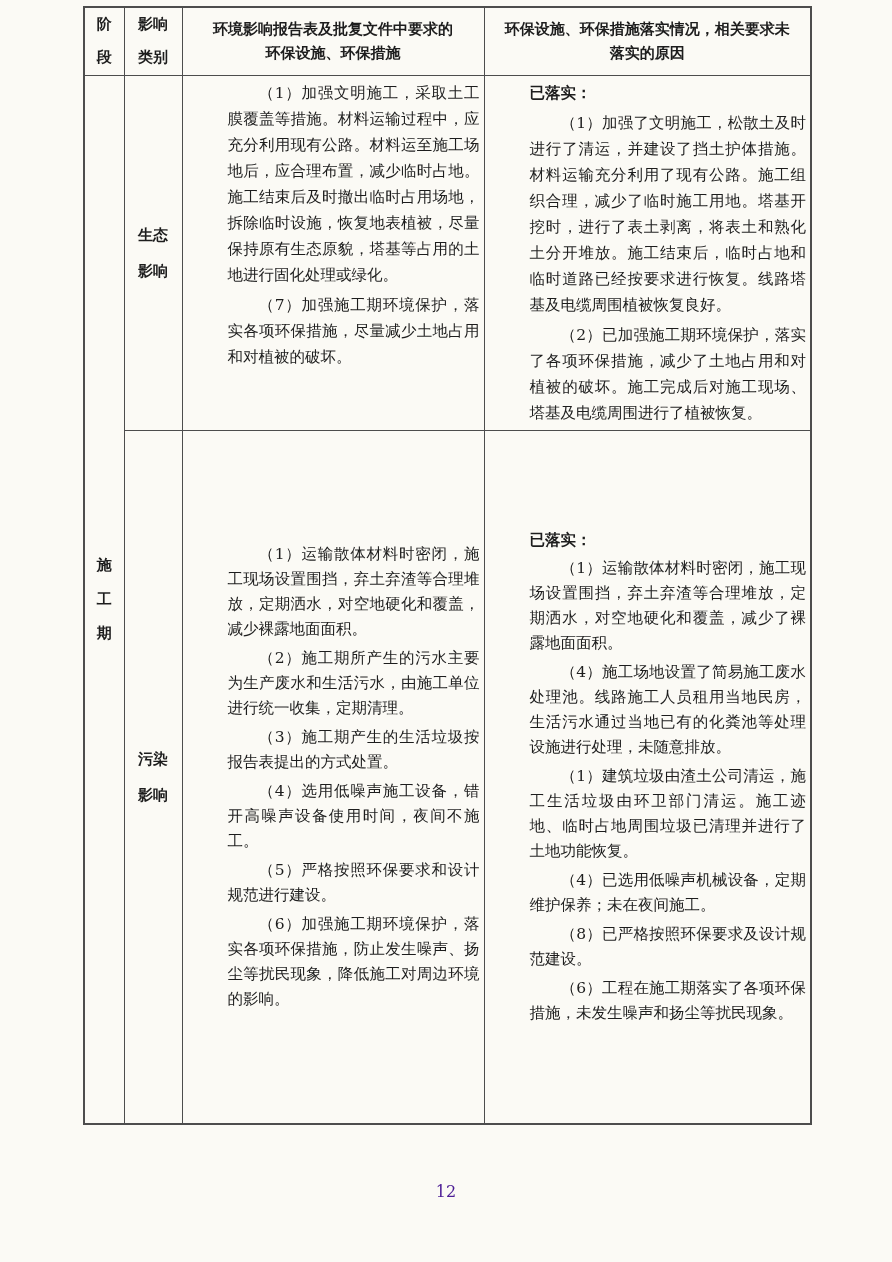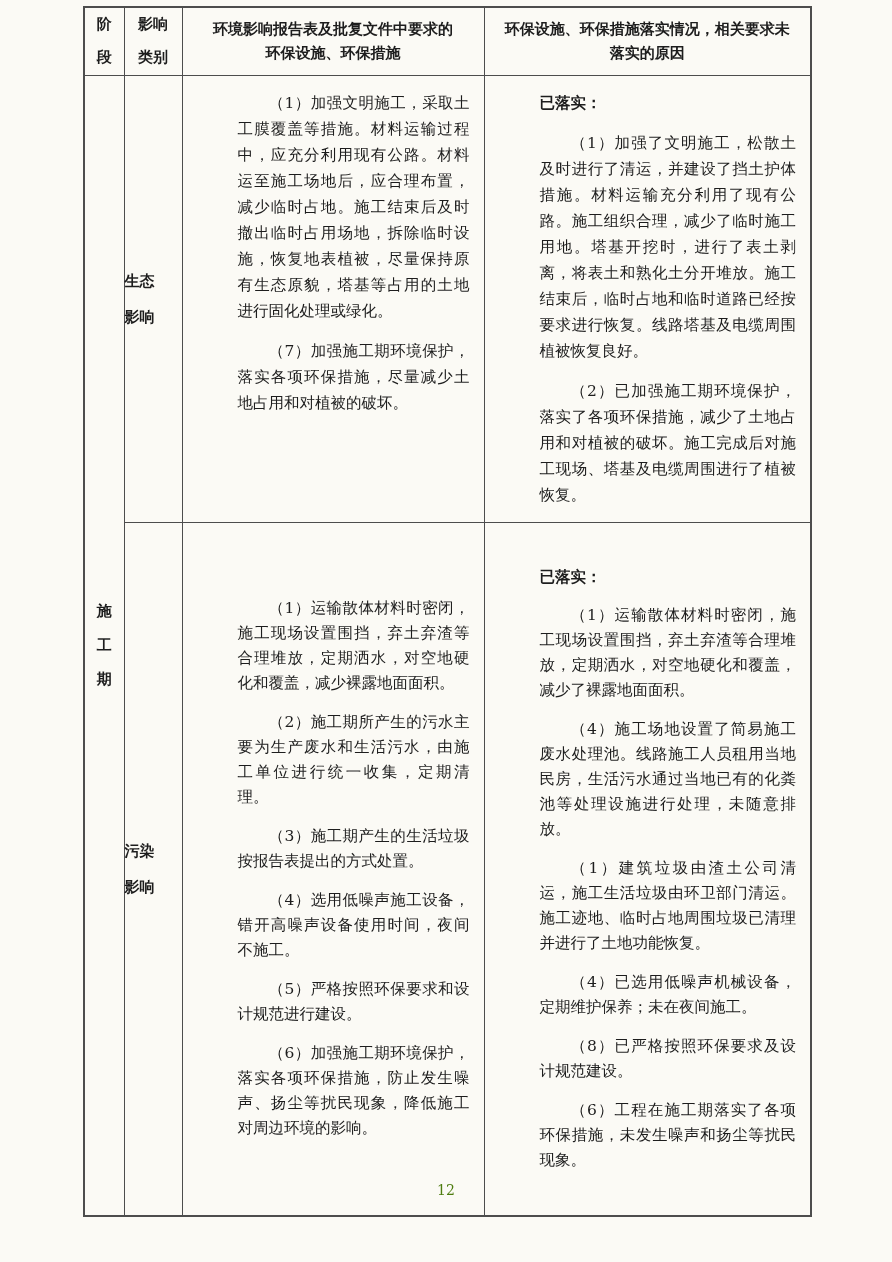--- a/index.html
+++ b/index.html
@@ -53,46 +53,46 @@
   tr.row-eco { height:280px; }
   tr.row-pollution { height:694px; }
 
   td.stage-cell {
     text-align:center; vertical-align:middle;
     font-weight:bold; font-size:15px;
   }
   .stage-char { display:block; line-height:34px; }
 
   td.category-cell {
-    vertical-align:middle;
+    text-align:center; vertical-align:middle;
     font-weight:bold; font-size:15px;
   }
   .cat-line { display:block; line-height:36px; }
 
   td.text-cell {
     font-size:15.5px;
     line-height:26px;
     padding:4px 9px 4px 9px;
     text-align:justify;
     vertical-align:top;
   }
   tr.row-pollution td.text-cell {
     vertical-align:middle;
     line-height:25px;
   }
-  td.text-cell p { margin:14px; text-indent:2em;padding-left:41px; }
+  td.text-cell p { margin:4px; text-indent:2em;padding-left:41px; }
   td.text-cell p.status-label { text-indent:0; font-weight:bold; }
 
   .page-number {
     position:absolute;
     left:0; width:892px;
     top:1182px;
     text-align:center;
-    font-size:14px;
-    color:#4d7c0f;
+    font-size:16px;
+    color:#4c1d95;
   }
 </style>
 </head>
 <body>
 
 <div class="page">
   <div class="content">
 
 
     <table class="report">

